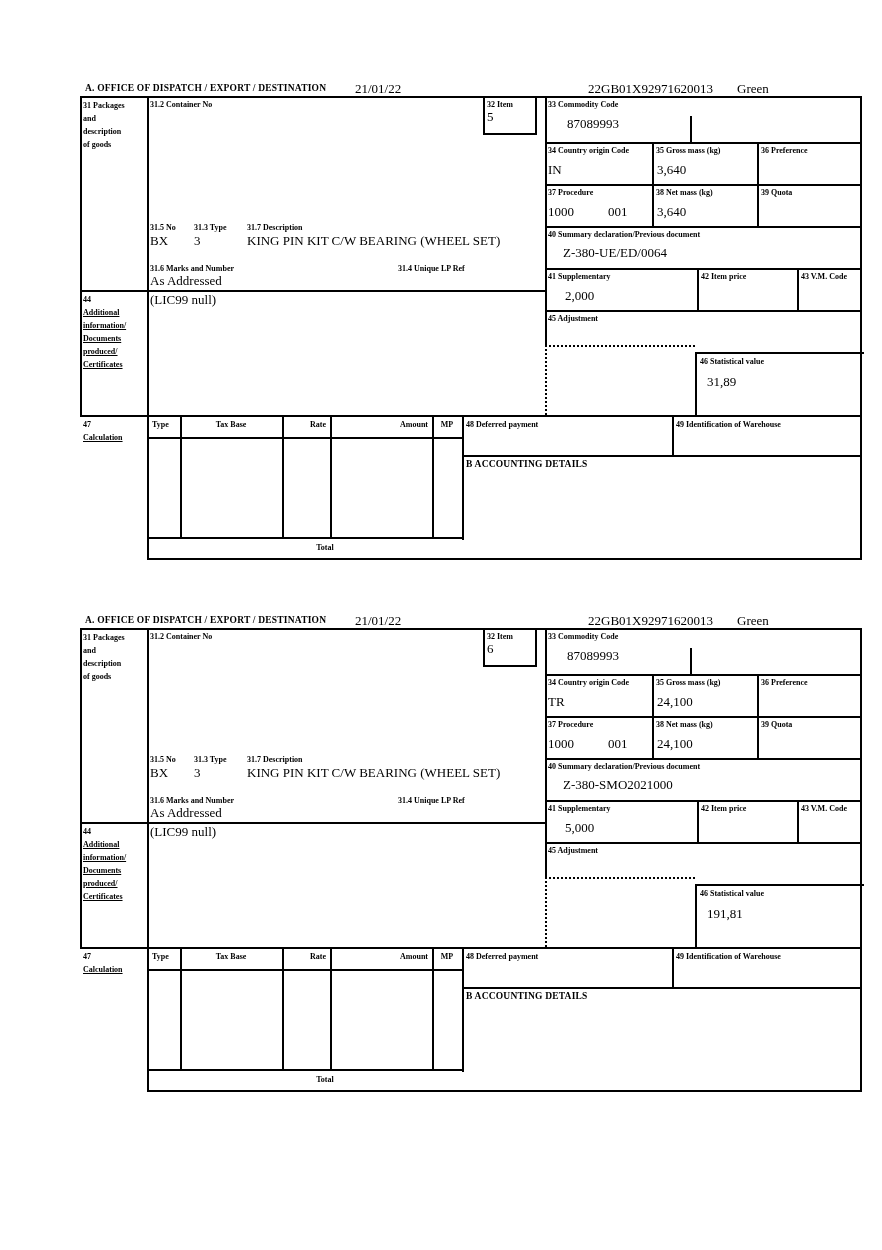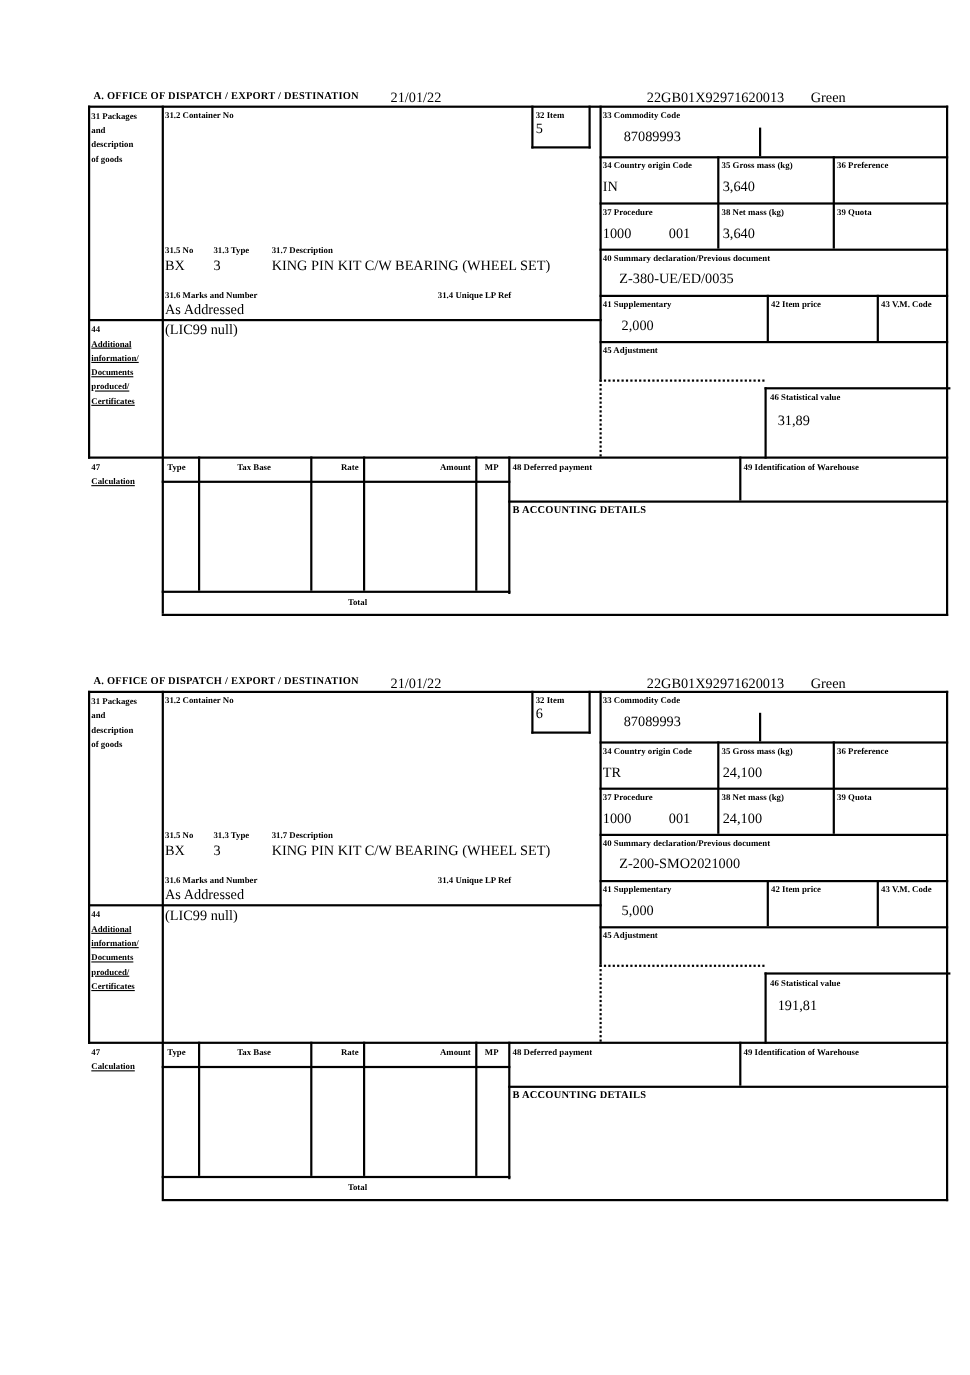--- a/index.html
+++ b/index.html
@@ -90,21 +90,21 @@
 
     <span class="lbl" style="left:468px;top:104px;">37 Procedure</span>
     <span class="val" style="left:468px;top:122px;">1000</span>
     <span class="val" style="left:528px;top:122px;">001</span>
     <span class="lbl" style="left:576px;top:104px;">38 Net mass (kg)</span>
     <span class="val" style="left:577px;top:122px;">3,640</span>
     <span class="lbl" style="left:681px;top:104px;">39 Quota</span>
     <div class="hl" style="left:465px;top:144px;width:317px;"></div>
 
     <span class="lbl" style="left:468px;top:146px;">40 Summary declaration/Previous document</span>
-    <span class="val" style="left:483px;top:163px;">Z-380-UE/ED/0035</span>
+    <span class="val" style="left:483px;top:163px;">Z-380-UE/ED/0064</span>
     <div class="hl" style="left:465px;top:186px;width:317px;"></div>
 
     <span class="lbl" style="left:468px;top:188px;">41 Supplementary</span>
     <span class="val" style="left:485px;top:206px;">2,000</span>
     <div class="vl" style="left:617px;top:186px;height:42px;"></div>
     <span class="lbl" style="left:621px;top:188px;">42 Item price</span>
     <div class="vl" style="left:717px;top:186px;height:42px;"></div>
     <span class="lbl" style="left:721px;top:188px;">43 V.M. Code</span>
     <div class="hl" style="left:465px;top:228px;width:317px;"></div>
 
@@ -203,21 +203,21 @@
 
     <span class="lbl" style="left:468px;top:104px;">37 Procedure</span>
     <span class="val" style="left:468px;top:122px;">1000</span>
     <span class="val" style="left:528px;top:122px;">001</span>
     <span class="lbl" style="left:576px;top:104px;">38 Net mass (kg)</span>
     <span class="val" style="left:577px;top:122px;">24,100</span>
     <span class="lbl" style="left:681px;top:104px;">39 Quota</span>
     <div class="hl" style="left:465px;top:144px;width:317px;"></div>
 
     <span class="lbl" style="left:468px;top:146px;">40 Summary declaration/Previous document</span>
-    <span class="val" style="left:483px;top:163px;">Z-200-SMO2021000</span>
+    <span class="val" style="left:483px;top:163px;">Z-380-SMO2021000</span>
     <div class="hl" style="left:465px;top:186px;width:317px;"></div>
 
     <span class="lbl" style="left:468px;top:188px;">41 Supplementary</span>
     <span class="val" style="left:485px;top:206px;">5,000</span>
     <div class="vl" style="left:617px;top:186px;height:42px;"></div>
     <span class="lbl" style="left:621px;top:188px;">42 Item price</span>
     <div class="vl" style="left:717px;top:186px;height:42px;"></div>
     <span class="lbl" style="left:721px;top:188px;">43 V.M. Code</span>
     <div class="hl" style="left:465px;top:228px;width:317px;"></div>
 

